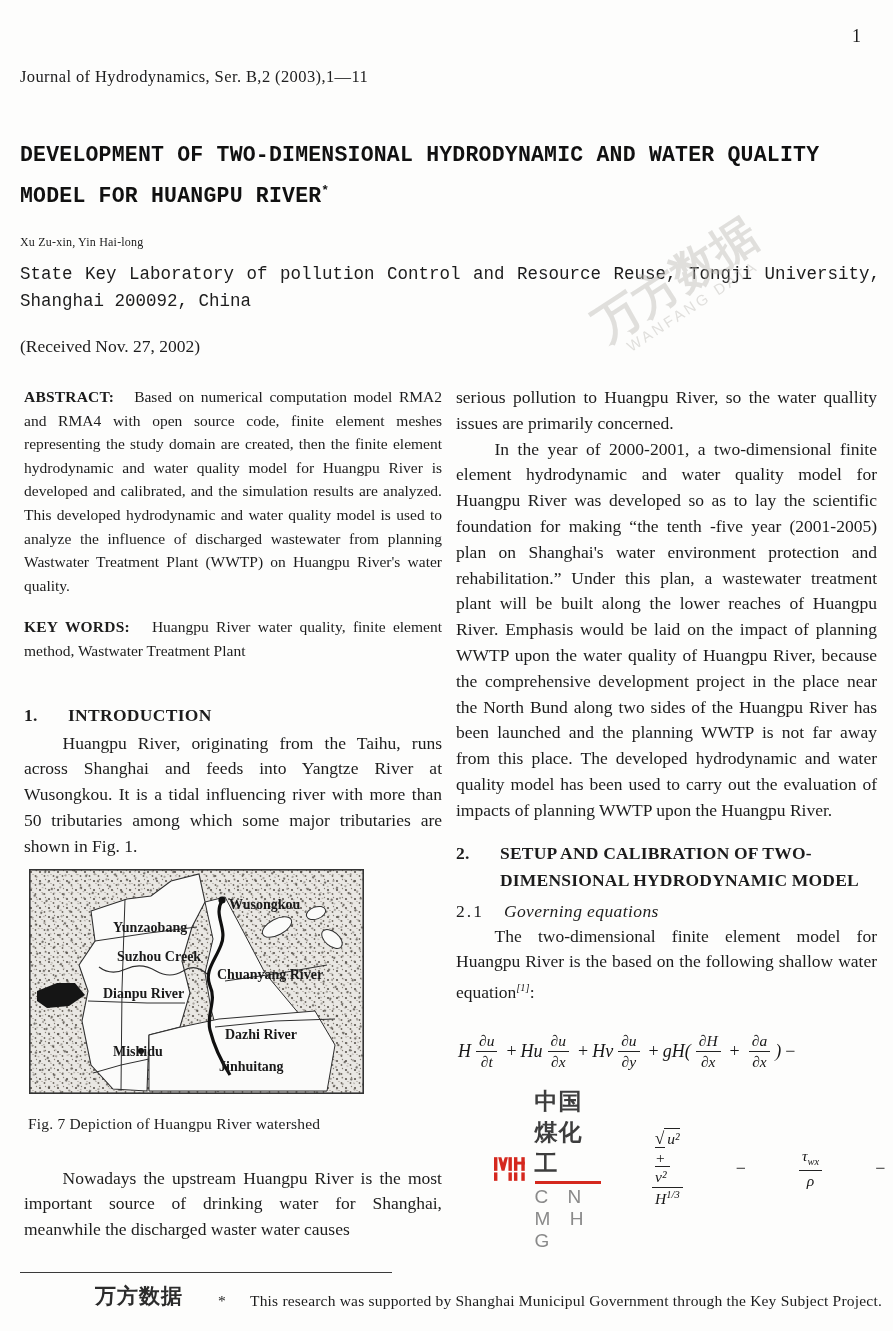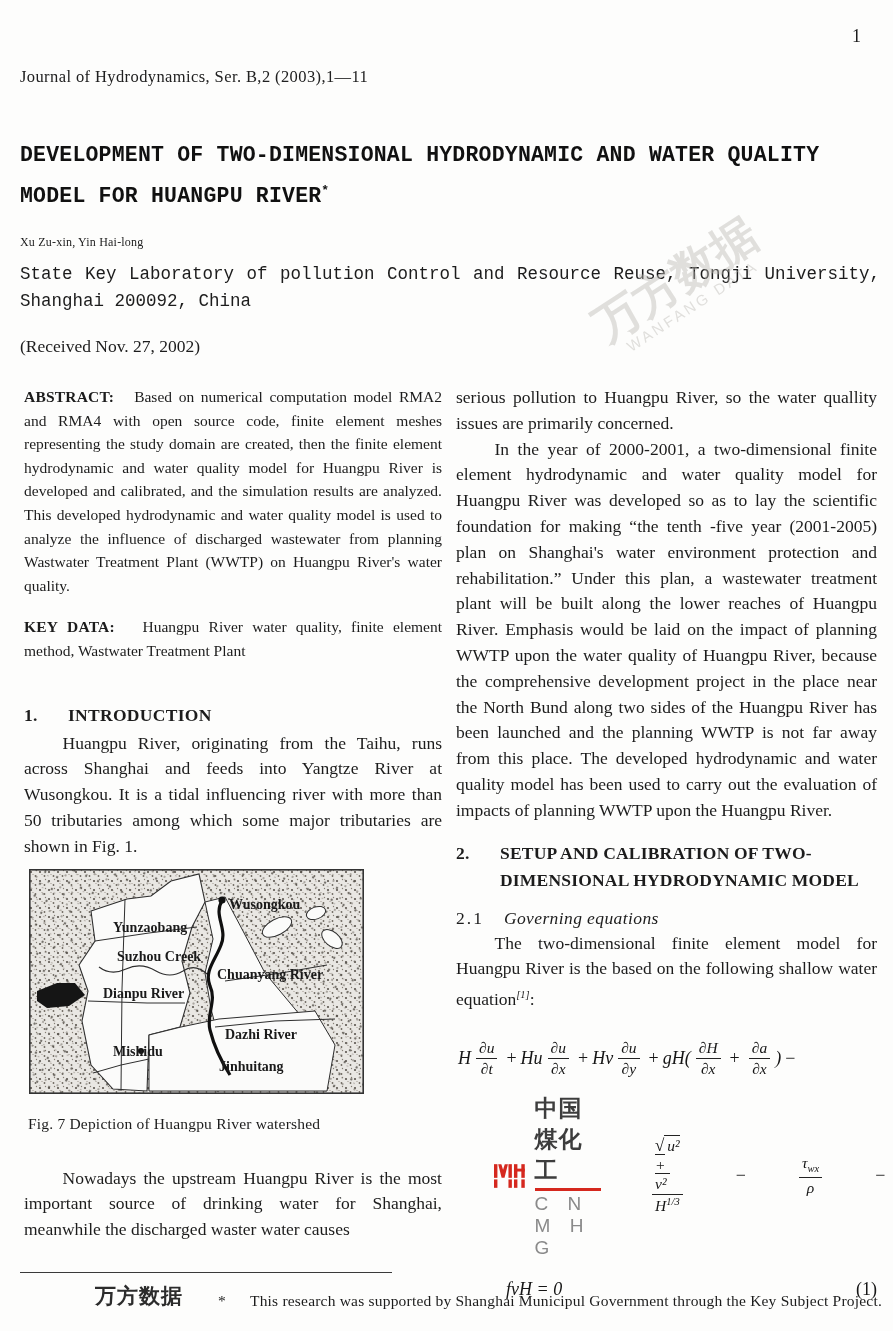--- a/index.html
+++ b/index.html
@@ -31,21 +31,21 @@
   .small{font-size:15.5px;line-height:23.6px;text-align:justify;}
   .small b{letter-spacing:.2px;}
   .bodytxt{font-size:17.5px;line-height:25.8px;text-align:justify;}
   .indent{text-indent:2.2em;}
   p{margin:0;}
   .kw{margin-top:18px;}
   .h1{display:flex;margin-top:42px;font-size:17.5px;font-weight:bold;letter-spacing:.3px;}
   .h1 .h-num{width:44px;flex:none;}
   .h2{display:flex;margin-top:16px;font-size:17.5px;font-weight:bold;line-height:27px;letter-spacing:.2px;}
   .h2 .h-num{width:44px;flex:none;}
-  .h3{display:flex;margin-top:11px;font-size:17.5px;line-height:26px;}
+  .h3{display:flex;margin-top:4px;font-size:17.5px;line-height:26px;}
   .h3 .h3-num{margin-right:20px;letter-spacing:2px;}
   .h3 em{letter-spacing:.4px;}
   .intro-p{margin-top:5px;}
   
   .figure{margin-top:9px;margin-left:5px;width:335px;}
   .figure svg{display:block;}
   .caption{margin-top:21px;margin-left:4px;font-size:15.5px;letter-spacing:.2px;}
   .nowadays{margin-top:33px;}
   
   .footrule{left:20px;top:1272px;width:372px;border-top:1.6px solid #3a3a3a;height:0;}
@@ -93,21 +93,21 @@
   <div class="abs affil">State Key Laboratory of pollution Control and Resource Reuse, Tongji University, Shanghai 200092, China</div>
   <div class="abs received">(Received Nov. 27, 2002)</div>
 
   <div class="abs wm-faint">
     <div class="cn">万方数据</div>
     <div class="en">WANFANG DATA</div>
   </div>
 
   <div class="abs col col-left">
     <p class="small"><b>ABSTRACT:</b>&nbsp;&nbsp;&nbsp;<span>Based on numerical computation model RMA2 and RMA4 with open source code, finite element meshes representing the study domain are created, then the finite element hydrodynamic and water quality model for Huangpu River is developed and calibrated, and the simulation results are analyzed. This developed hydrodynamic and water quality model is used to analyze the influence of discharged wastewater from planning Wastwater Treatment Plant (WWTP) on Huangpu River's water quality.</span></p>
-    <p class="small kw"><b>KEY DATA:</b>&nbsp;&nbsp;&nbsp;<span>Huangpu River water quality, finite element method, Wastwater Treatment Plant</span></p>
+    <p class="small kw"><b>KEY WORDS:</b>&nbsp;&nbsp;&nbsp;<span>Huangpu River water quality, finite element method, Wastwater Treatment Plant</span></p>
 
     <div class="h1">
       <span class="h-num">1.</span>
       <span>INTRODUCTION</span>
     </div>
     <p class="bodytxt indent intro-p">Huangpu River, originating from the Taihu, runs across Shanghai and feeds into Yangtze River at Wusongkou. It is a tidal influencing river with more than 50 tributaries among which some major tributaries are shown in Fig. 1.</p>
 
     <div class="figure">
       <svg width="335" height="225" viewBox="0 0 335 225">
         <defs>
@@ -241,24 +241,20 @@
         <span class="den"><span class="var">H</span><sup class="ssm">1/3</sup></span>
       </span>
       <span class="op">−</span>
       <span class="frac">
         <span class="num"><span class="var">τ</span><sub class="ssm">wx</sub></span>
         <span class="den var">ρ</span>
       </span>
       <span class="op">−</span>
     </div>
 
-    <div class="eq eq-line3">
-      <span class="var">fvH = 0</span>
-      <span class="eqno">(1)</span>
-    </div>
   </div>
 
   <div class="abs footrule"></div>
   <div class="abs footnote">
     <span class="fmark">*</span><span>This research was supported by Shanghai Municipul Government through the Key Subject Project.</span>
   </div>
   <div class="abs wm-dark">万方数据</div>
 
 </div>
 

